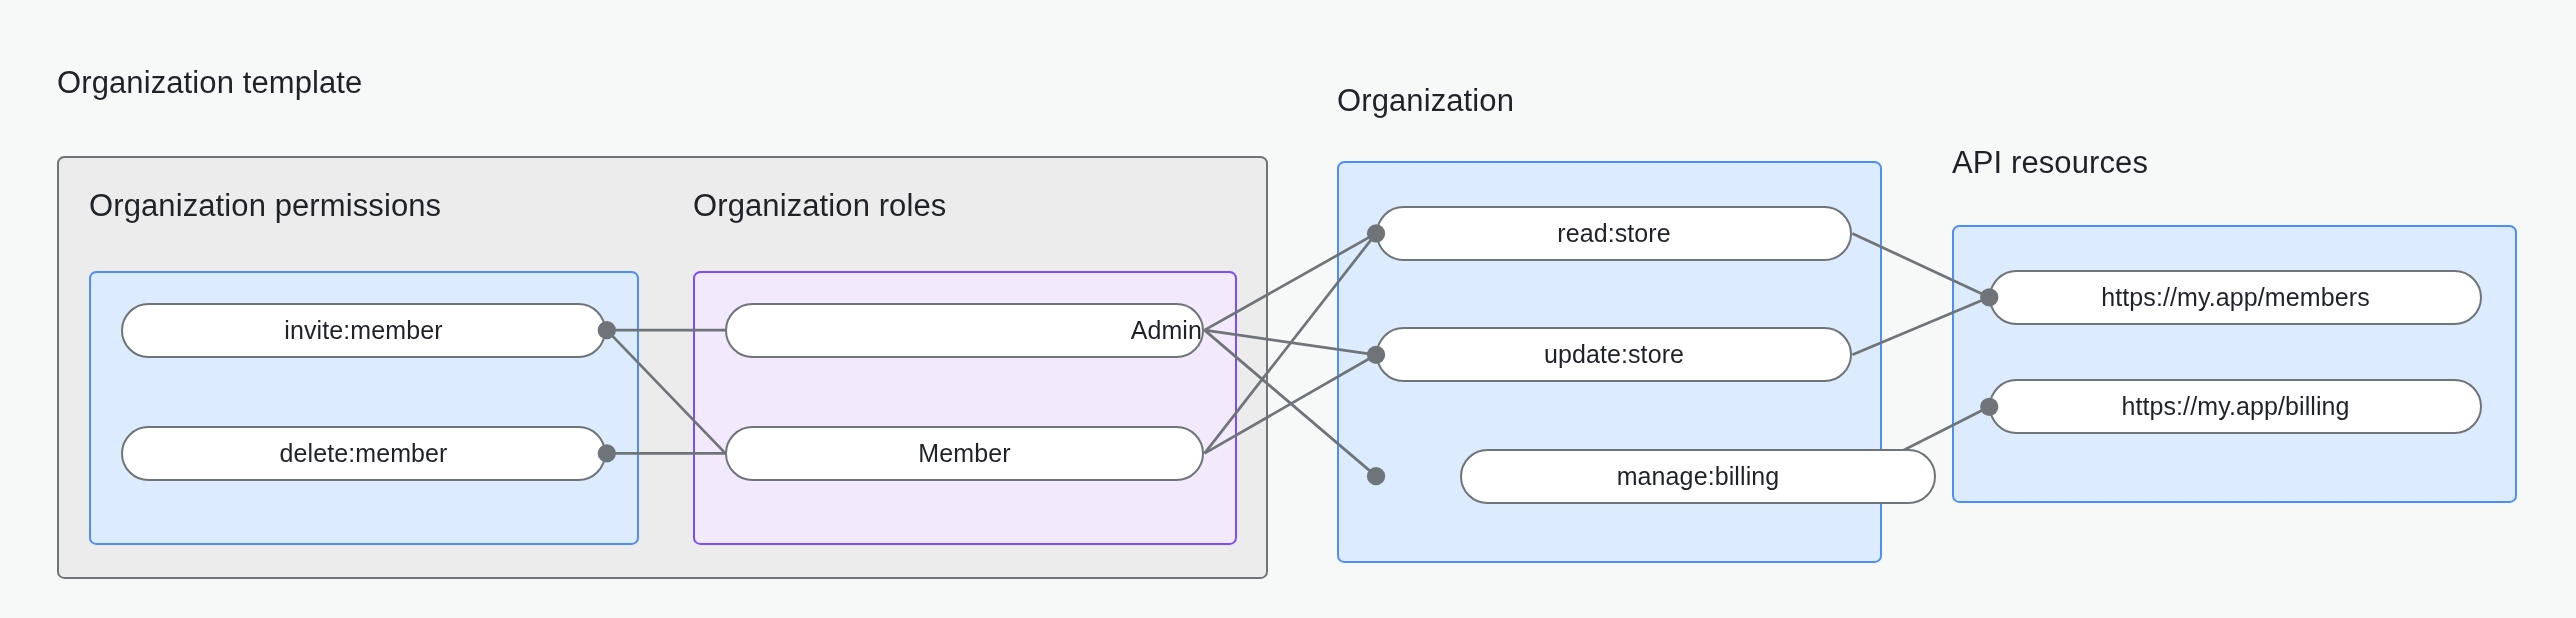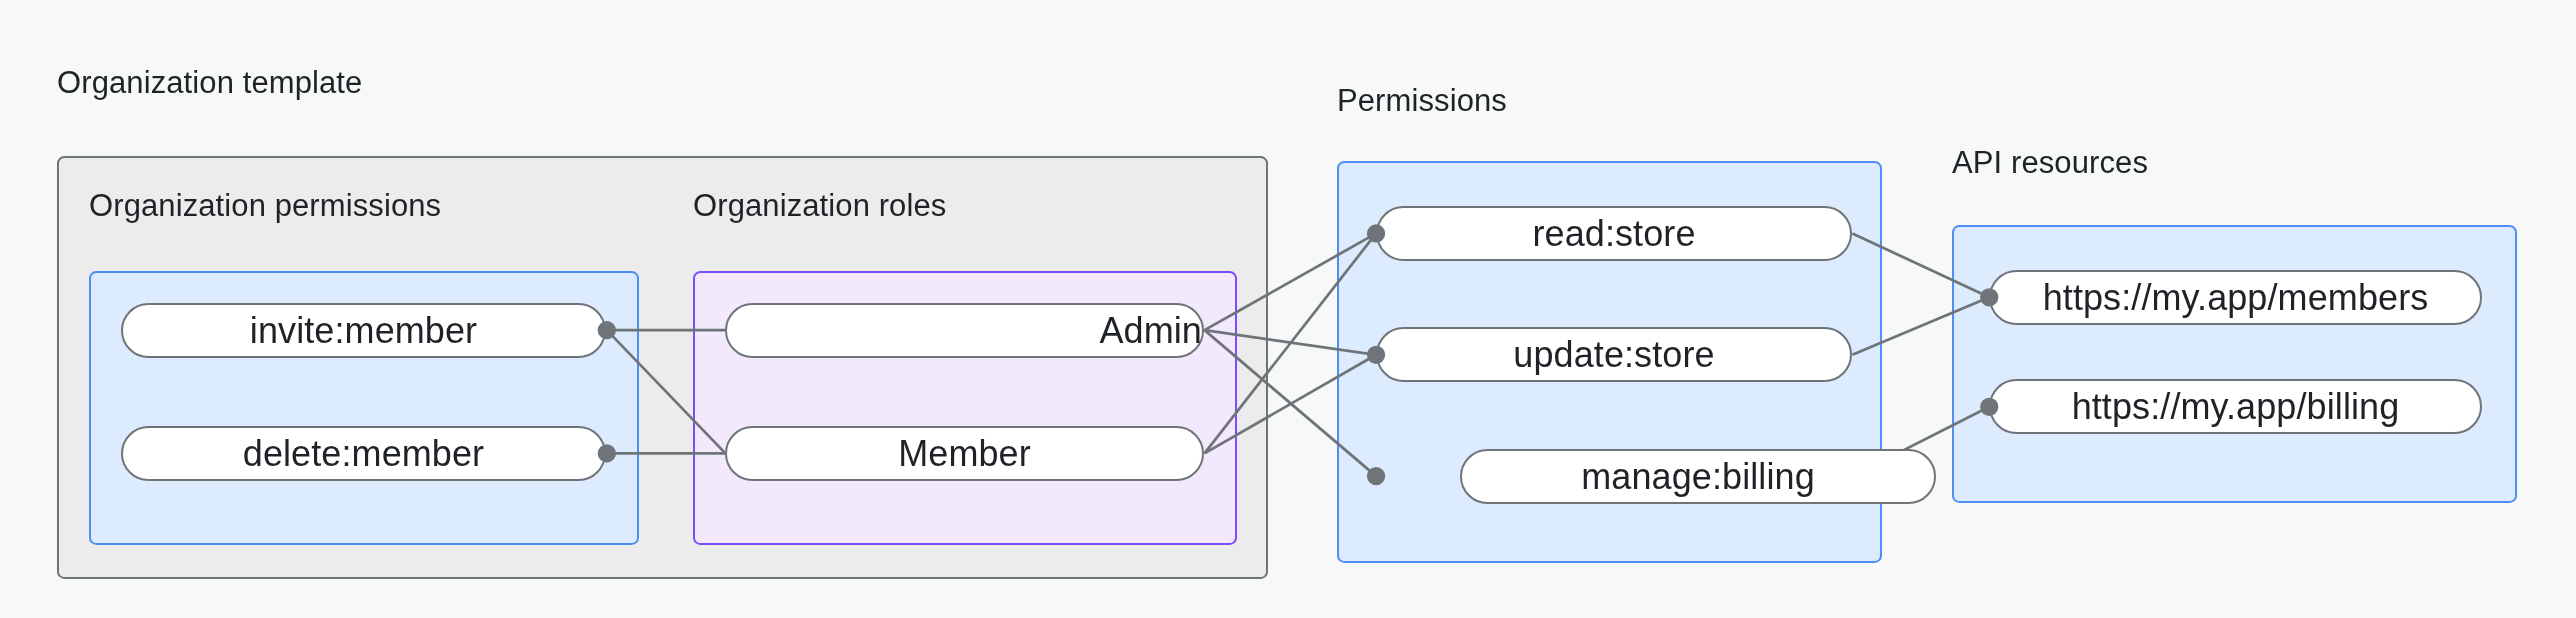--- a/index.html
+++ b/index.html
@@ -46,21 +46,21 @@
   }
   .pill {
     position: absolute;
     box-sizing: border-box;
     background: #ffffff;
     border: 2.7px solid #6f7478;
     border-radius: 912px;
     display: flex;
     align-items: center;
     justify-content: center;
-    font-size: 36px;
+    font-size: 25px;
     color: #1f2328;
     white-space: nowrap;
     letter-spacing: 0.1px;
   }
   #edges {
     position: absolute;
     left: 0;
     top: 0;
     width: 2576px;
     height: 619px;
@@ -78,21 +78,21 @@
 
   <div class="box box-outer" style="left: 57px; top: 139px; width: 1211px; height: 423px;"></div>
   <div class="box box-blue" style="left: 89px; top: 254px; width: 550px; height: 274px;"></div>
   <div class="box box-purple" style="left: 693px; top: 254px; width: 544px; height: 274px;"></div>
   <div class="box box-blue" style="left: 1337px; top: 144px; width: 545px; height: 402px;"></div>
   <div class="box box-blue" style="left: 1952px; top: 208px; width: 565px; height: 278px;"></div>
 
   <div class="grp-label" style="left: 57px; top: 50px;">Organization template</div>
   <div class="grp-label" style="left: 89px; top: 173px;">Organization permissions</div>
   <div class="grp-label" style="left: 693px; top: 173px;">Organization roles</div>
-  <div class="grp-label" style="left: 1337px; top: 68px;">Permissions</div>
+  <div class="grp-label" style="left: 1337px; top: 68px;">Organization</div>
   <div class="grp-label" style="left: 1952px; top: 130px;">API resources</div>
 
   <svg id="edges" viewBox="0 0 2823 678" xmlns="http://www.w3.org/2000/svg">
       <line x1="665" y1="343" x2="795" y2="343"></line>
       <line x1="665" y1="343" x2="795" y2="478"></line>
       <line x1="665" y1="478" x2="795" y2="478"></line>
       <line x1="1320" y1="343" x2="1508" y2="237"></line>
       <line x1="1320" y1="343" x2="1508" y2="370"></line>
       <line x1="1320" y1="343" x2="1508" y2="503"></line>
       <line x1="1320" y1="478" x2="1508" y2="237"></line>

